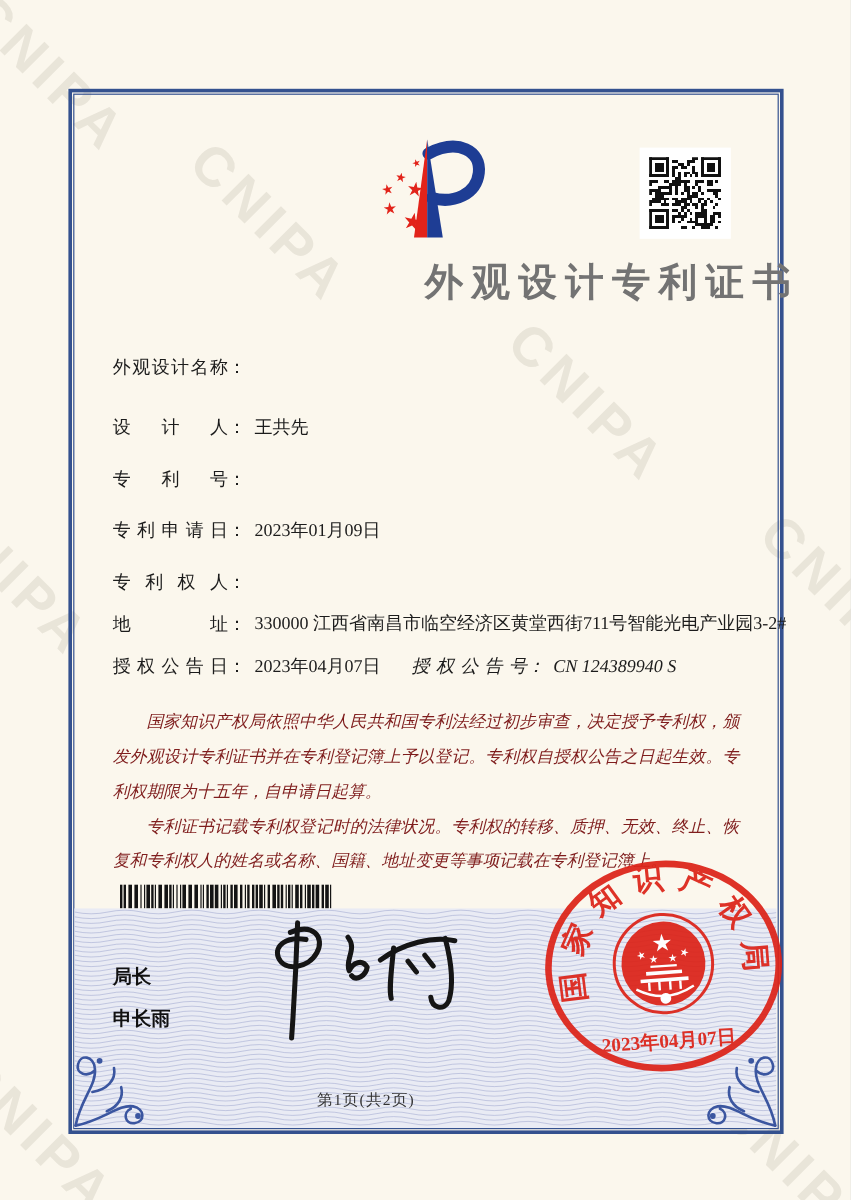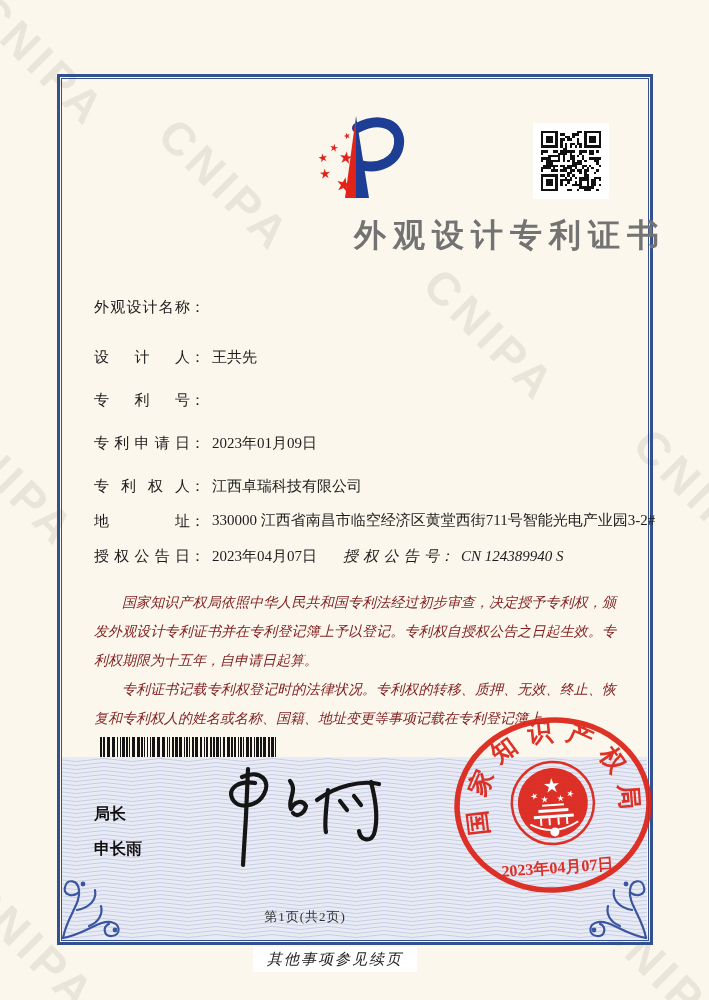--- a/index.html
+++ b/index.html
@@ -401,21 +401,20 @@
       </div>
       <div class="frow">
         <span class="flabel">专利申请日</span>
           <span class="fcolon"></span>
           <span class="fcolon" style="margin-left:-7px">：</span>
           <span class="fvalue">2023年01月09日</span>
       </div>
       <div class="frow gap-sm">
         <span class="flabel">专利权人</span>
           <span class="fcolon">：</span>
-          <span class="fvalue">江西卓瑞科技有限公司</span>
       </div>
       <div class="frow gap-sm">
         <span class="flabel">地址</span>
           <span class="fcolon">：</span>
           <span class="fvalue addr">330000 江西省南昌市临空经济区黄堂西街711号智能光电产业园3-2#</span>
       </div>
       <div class="frow">
         <span class="fpair">
           <span class="flabel">授权公告日</span>
             <span class="fcolon">：</span>
@@ -530,21 +529,20 @@
             <path d="M-13,13 v7 M-4.5,13 v7 M4.5,13 v7 M13,13 v7"></path>
             <path d="M-24,18 Q0,32 24,18"></path>
           </g>
           <circle cx="0" cy="27" r="4.5" fill="#fff"></circle>
         </g>
         <text y="68" text-anchor="middle" font-size="16" font-weight="bold" fill="#dc2318" font-family="'Liberation Serif','DejaVu Serif',serif">2023年04月07日</text>
       </g>
     </svg>
 
     <div class="page-info">第1页(共2页)</div>
-    <div class="continuation">其他事项参见续页</div>
 
     <svg class="flourish bl" width="85" height="90" viewBox="0 0 85 90">
       <g stroke="#3b56a0" stroke-width="2.2" fill="none" stroke-linecap="round">
         <path d="M4,86 C8,64 22,52 20,38 C19,28 8,26 6,35 C4,43 14,46 20,40"></path>
         <path d="M4,86 C26,82 40,68 52,70 C62,72 62,83 53,84 C45,85 43,75 50,72"></path>
         <path d="M18,58 C30,56 38,48 36,38"></path>
         <path d="M30,74 C40,70 44,62 42,54"></path>
         <circle cx="24" cy="32" r="2.4" fill="#3b56a0" stroke="none"></circle>
         <circle cx="56" cy="78" r="2.4" fill="#3b56a0" stroke="none"></circle>
       </g>

